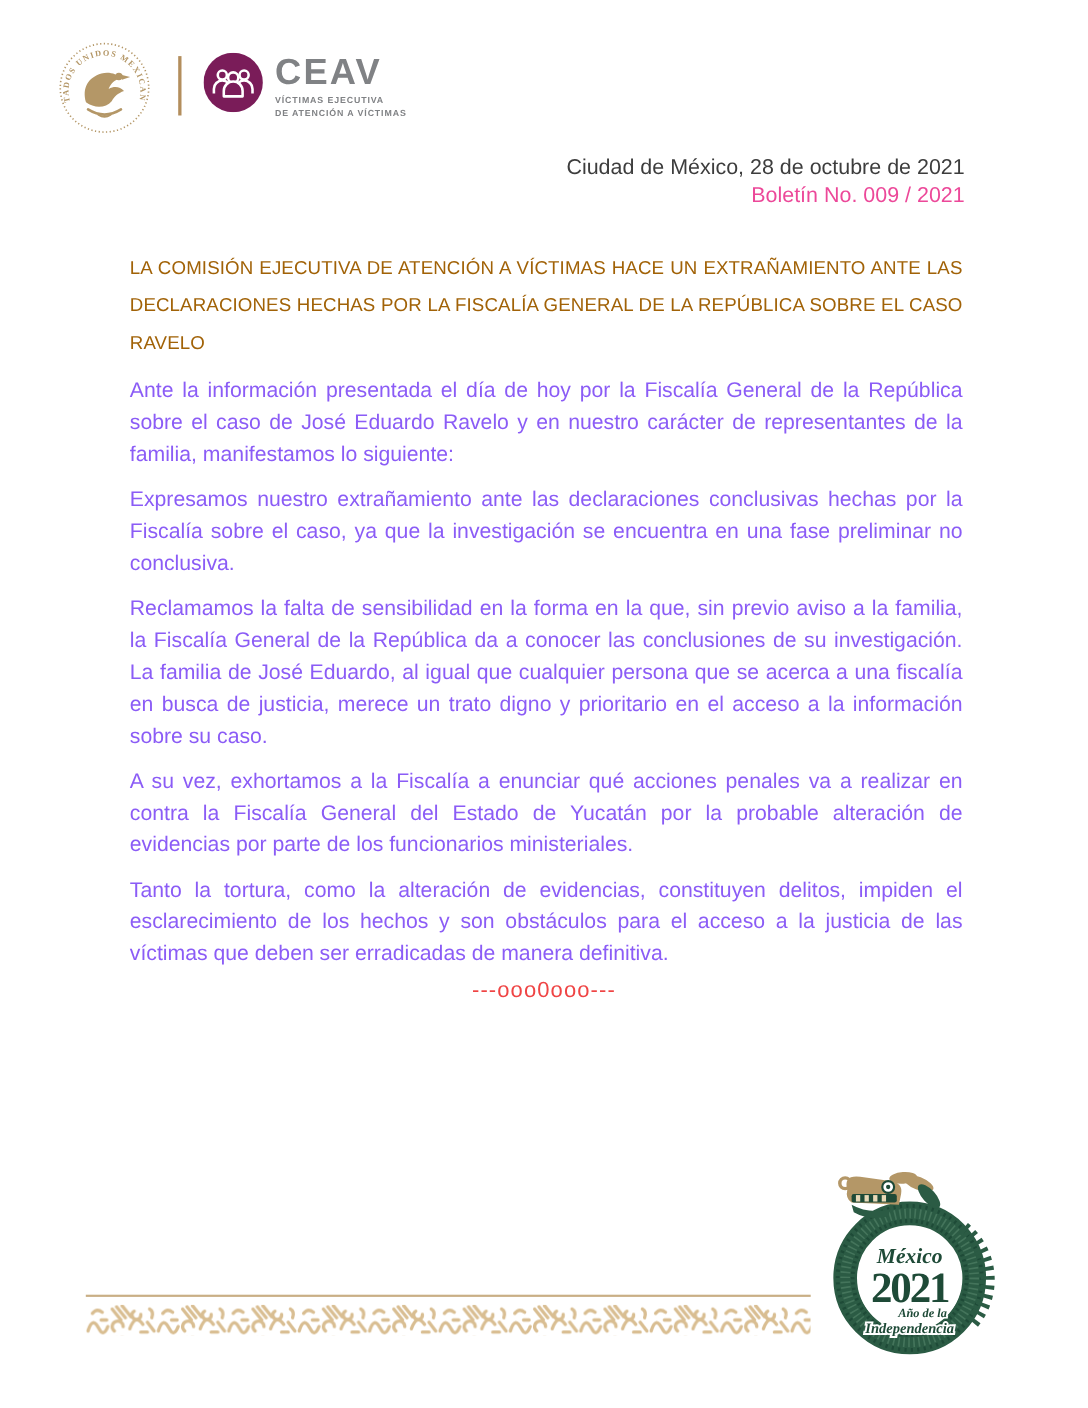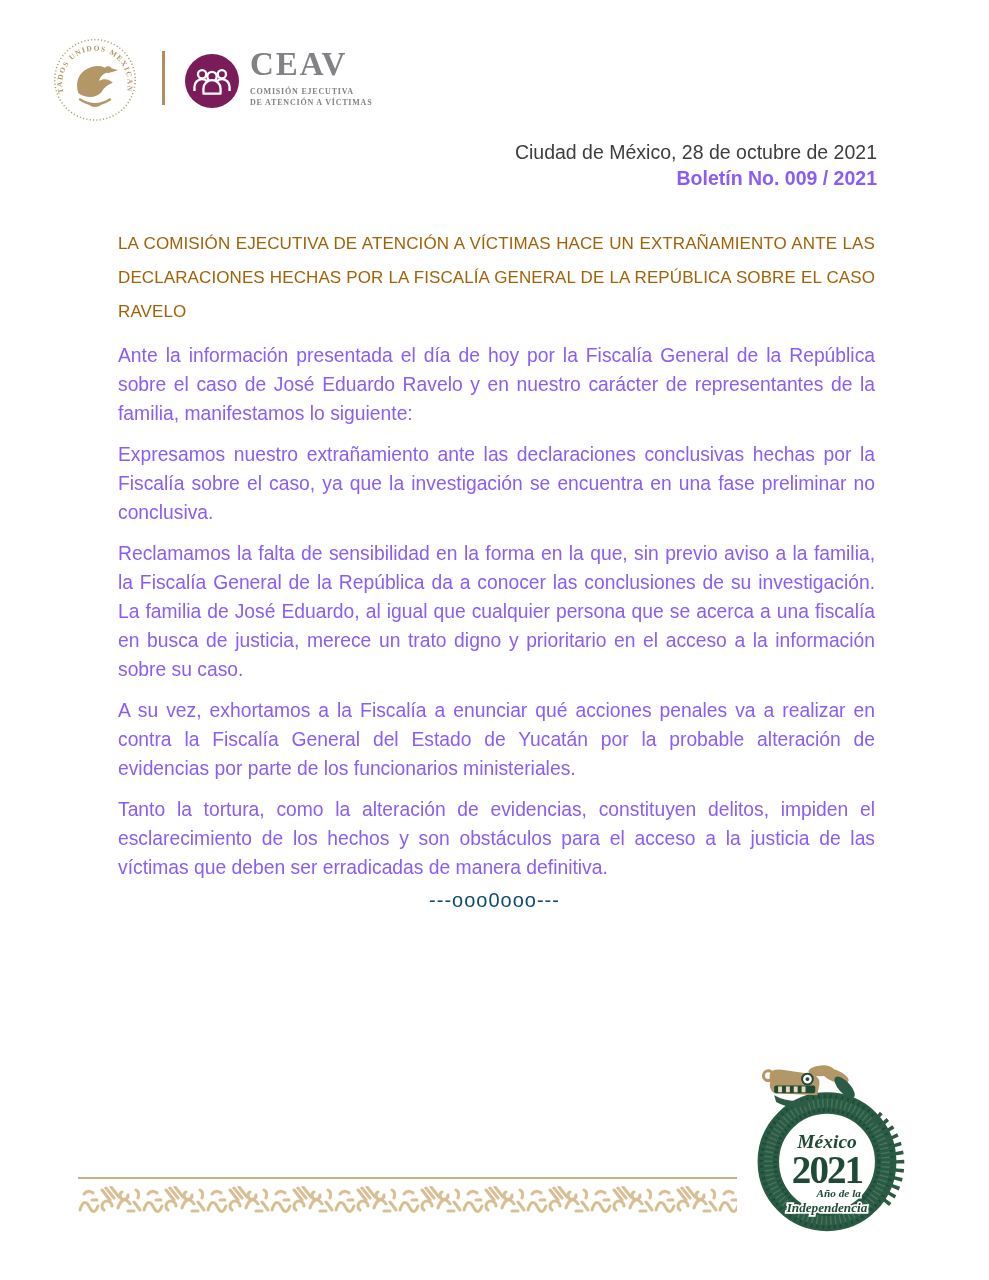--- a/index.html
+++ b/index.html
@@ -12,47 +12,47 @@
     overflow:hidden;
   }
 
   
   .header { position:absolute; left:52px; top:32px; display:flex; align-items:center; }
   .seal-svg { width:86px; height:92px; flex:0 0 auto; }
   .gob-block { margin-left:10px; color:#11574A; font-family:"Liberation Serif", serif; font-weight:bold; line-height:1; }
   .gob-line1 { font-size:21px; letter-spacing:1.6px; }
   .gob-line2 { font-size:35px; letter-spacing:1.2px; margin-top:4px; }
   .header-divider { width:3px; height:54px; background:#B38E5D; margin:0 20px 0 24px; }
-  .ceav { display:flex; align-items:flex-end;font-family:Liberation Serif, serif; }
+  .ceav { display:flex; align-items:flex-start; }
   .ceav-icon-svg { width:54px; height:54px; }
   .ceav-text { margin-left:11px; color:#808285; }
   .ceav-acronym { font-size:33px; font-weight:bold; letter-spacing:2px; line-height:1; }
   .ceav-sub { font-size:8px; font-weight:bold; letter-spacing:0.8px; line-height:1.4; margin-top:5px; }
 
   
   .dateblock { position:absolute; right:112px; top:140px; text-align:right; color:#3d3d3d; font-size:19.5px; line-height:1.32;margin-left:24px; }
-  .bulletin { font-weight:bold; color:#8b5cf6; }
+  .bulletin { font-weight:normal; color:#ec4899; }
 
   
   .doc-title {
     position:absolute; left:118px; top:227px; width:757px;
     font-size:17px; font-weight:normal; color:#a16207;
     line-height:34px; text-align:justify; letter-spacing:0.1px;
   }
 
   
   .doc-body {
     position:absolute; left:118px; top:341px; width:757px;
     font-size:19.3px; color:#8b5cf6; line-height:29px; text-align:justify;
   }
   .doc-body p { margin:0 0 12px 0; }
 
   .separator {
     position:absolute; left:0; top:889px; width:100%;
-    text-align:center; font-size:20px; color:#0c4a6e; letter-spacing:1px;
+    text-align:center; font-size:20px; color:#ef4444; letter-spacing:1px;
   }
 
   
   .footer-rule { position:absolute; left:78px; top:1177px; width:659px; height:1.5px; background:#C9AF85; }
   .pattern-band { position:absolute; left:78px; top:1186px; width:659px; height:28px; }
   .logo2021 { position:absolute; left:748px; top:1062px; width:158px; height:176px; }
 </style>
 </head>
 <body>
 
@@ -90,21 +90,21 @@
           <path d="M32.5 41 v-4.5 a8.5 8.5 0 0 1 17 0 V41"></path>
         </g>
         <g stroke="#ffffff" stroke-width="2.6" stroke-linejoin="round" fill="#7A1C59">
           <circle cx="30" cy="25" r="5.2"></circle>
           <path d="M20.5 44 v-5.5 a9.5 9.5 0 0 1 19 0 V44 Z"></path>
         </g>
       </svg>
       <div class="ceav-text">
         <div class="ceav-acronym">CEAV</div>
         <div class="ceav-sub">
-          <div>COMISIÓN EJECUTIVA</div>
+          <div>VÍCTIMAS EJECUTIVA</div>
           <div>DE ATENCIÓN A VÍCTIMAS</div>
         </div>
       </div>
     </div>
   </div>
 
   <div class="dateblock">
     <div>Ciudad de México, 28 de octubre de 2021</div>
     <div class="bulletin">Boletín No. 009 / 2021</div>
   </div>

